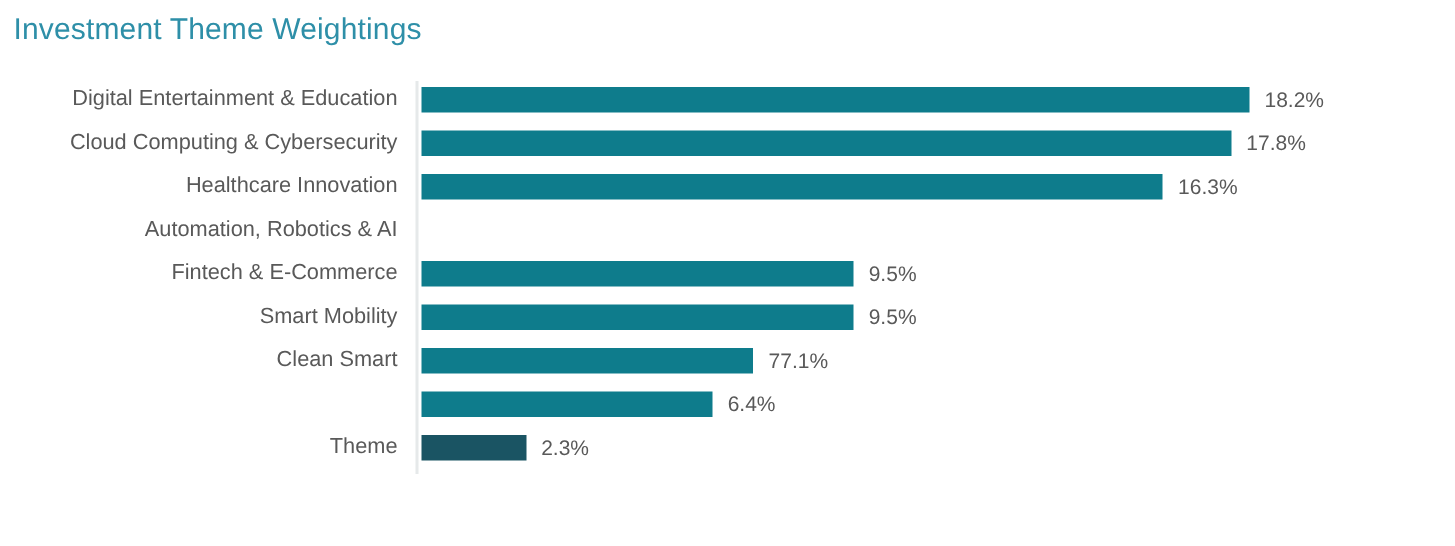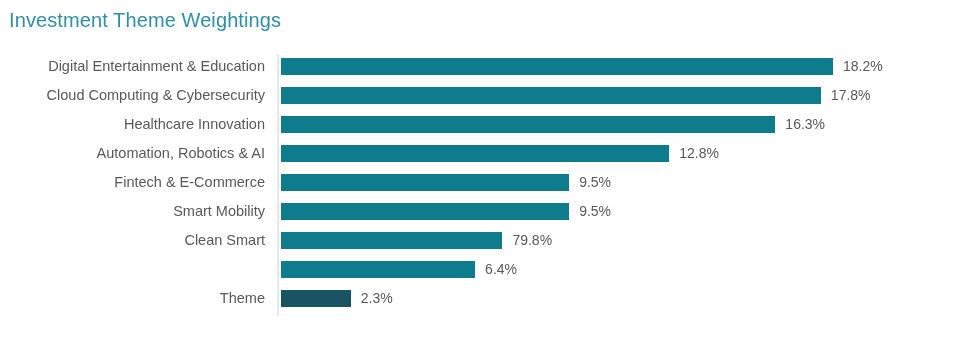--- a/index.html
+++ b/index.html
@@ -114,44 +114,40 @@
         </div>
         <div class="bar-row" style="top: 58px;">
           <div class="cat-label">Healthcare Innovation</div>
           <div class="bar-track" style="width: 552px;">
             <div class="bar" style="width: 494.374px; background: rgb(14, 124, 140);"></div>
             <div class="val-label" style="left: 504.374px;">16.3%</div>
           </div>
         </div>
         <div class="bar-row" style="top: 87px;">
           <div class="cat-label">Automation, Robotics &amp; AI</div>
-          <div class="bar-track" style="width: 552px;">
-            <div class="bar" style="width: 388.22px; background: rgb(14, 124, 140);"></div>
-            <div class="val-label" style="left: 398.22px;">12.8%</div>
-          </div>
         </div>
         <div class="bar-row" style="top: 116px;">
           <div class="cat-label">Fintech &amp; E-Commerce</div>
           <div class="bar-track" style="width: 552px;">
             <div class="bar" style="width: 288.132px; background: rgb(14, 124, 140);"></div>
             <div class="val-label" style="left: 298.132px;">9.5%</div>
           </div>
         </div>
         <div class="bar-row" style="top: 145px;">
           <div class="cat-label">Smart Mobility</div>
           <div class="bar-track" style="width: 552px;">
             <div class="bar" style="width: 288.132px; background: rgb(14, 124, 140);"></div>
             <div class="val-label" style="left: 298.132px;">9.5%</div>
           </div>
         </div>
         <div class="bar-row" style="top: 174px;">
           <div class="cat-label">Clean Smart</div>
           <div class="bar-track" style="width: 552px;">
             <div class="bar" style="width: 221.407px; background: rgb(14, 124, 140);"></div>
-            <div class="val-label" style="left: 231.407px;">79.8%</div>
+            <div class="val-label" style="left: 231.407px;">77.1%</div>
           </div>
         </div>
         <div class="bar-row" style="top: 203px;">
           <div class="bar-track" style="width: 552px;">
             <div class="bar" style="width: 194.11px; background: rgb(14, 124, 140);"></div>
             <div class="val-label" style="left: 204.11px;">6.4%</div>
           </div>
         </div>
         <div class="bar-row" style="top: 232px;">
           <div class="cat-label">Theme</div>

